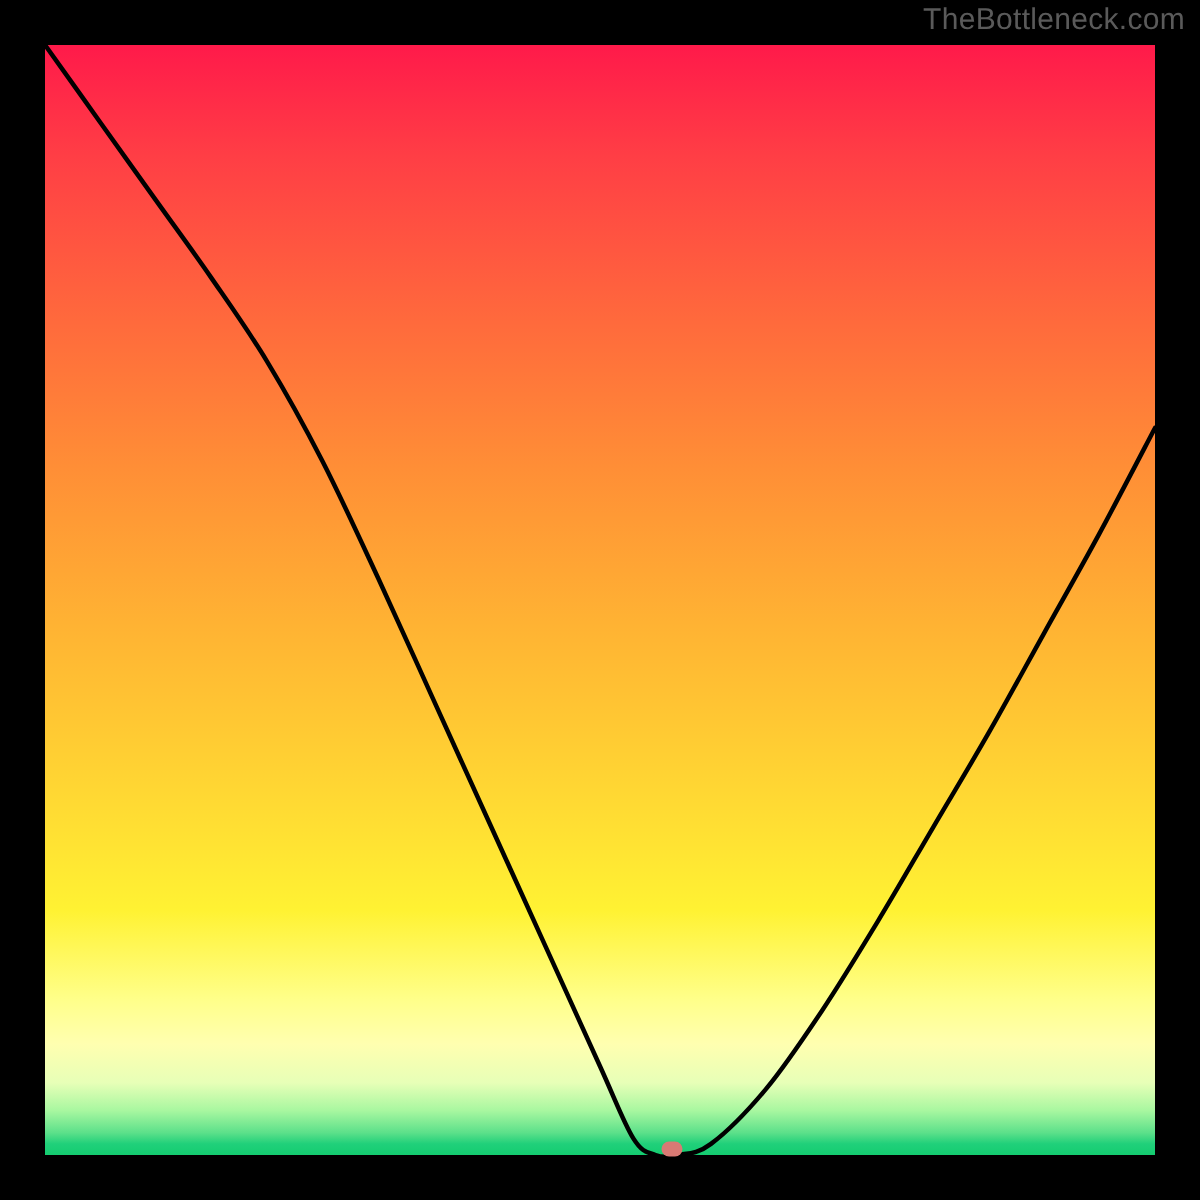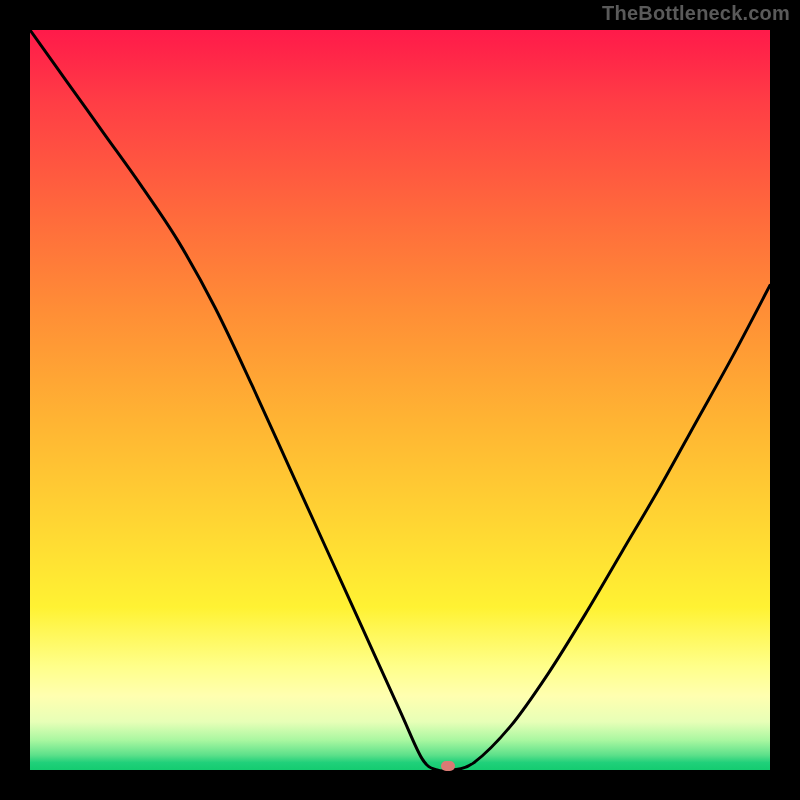--- a/index.html
+++ b/index.html
@@ -15,21 +15,21 @@
     width: 800px;
     height: 800px;
     background: #000;
   }
   .watermark {
     position: absolute;
     top: 2px;
     right: 10px;
     font-family: Arial, Helvetica, sans-serif;
     font-size: 20px;
-    font-weight: bold;
+    font-weight: normal;
     color: #5a5a5a;
     letter-spacing: 0.2px;
     z-index: 10;
   }
   .plot-area {
     position: absolute;
     left: 30px;
     top: 30px;
     width: 740px;
     height: 740px;

